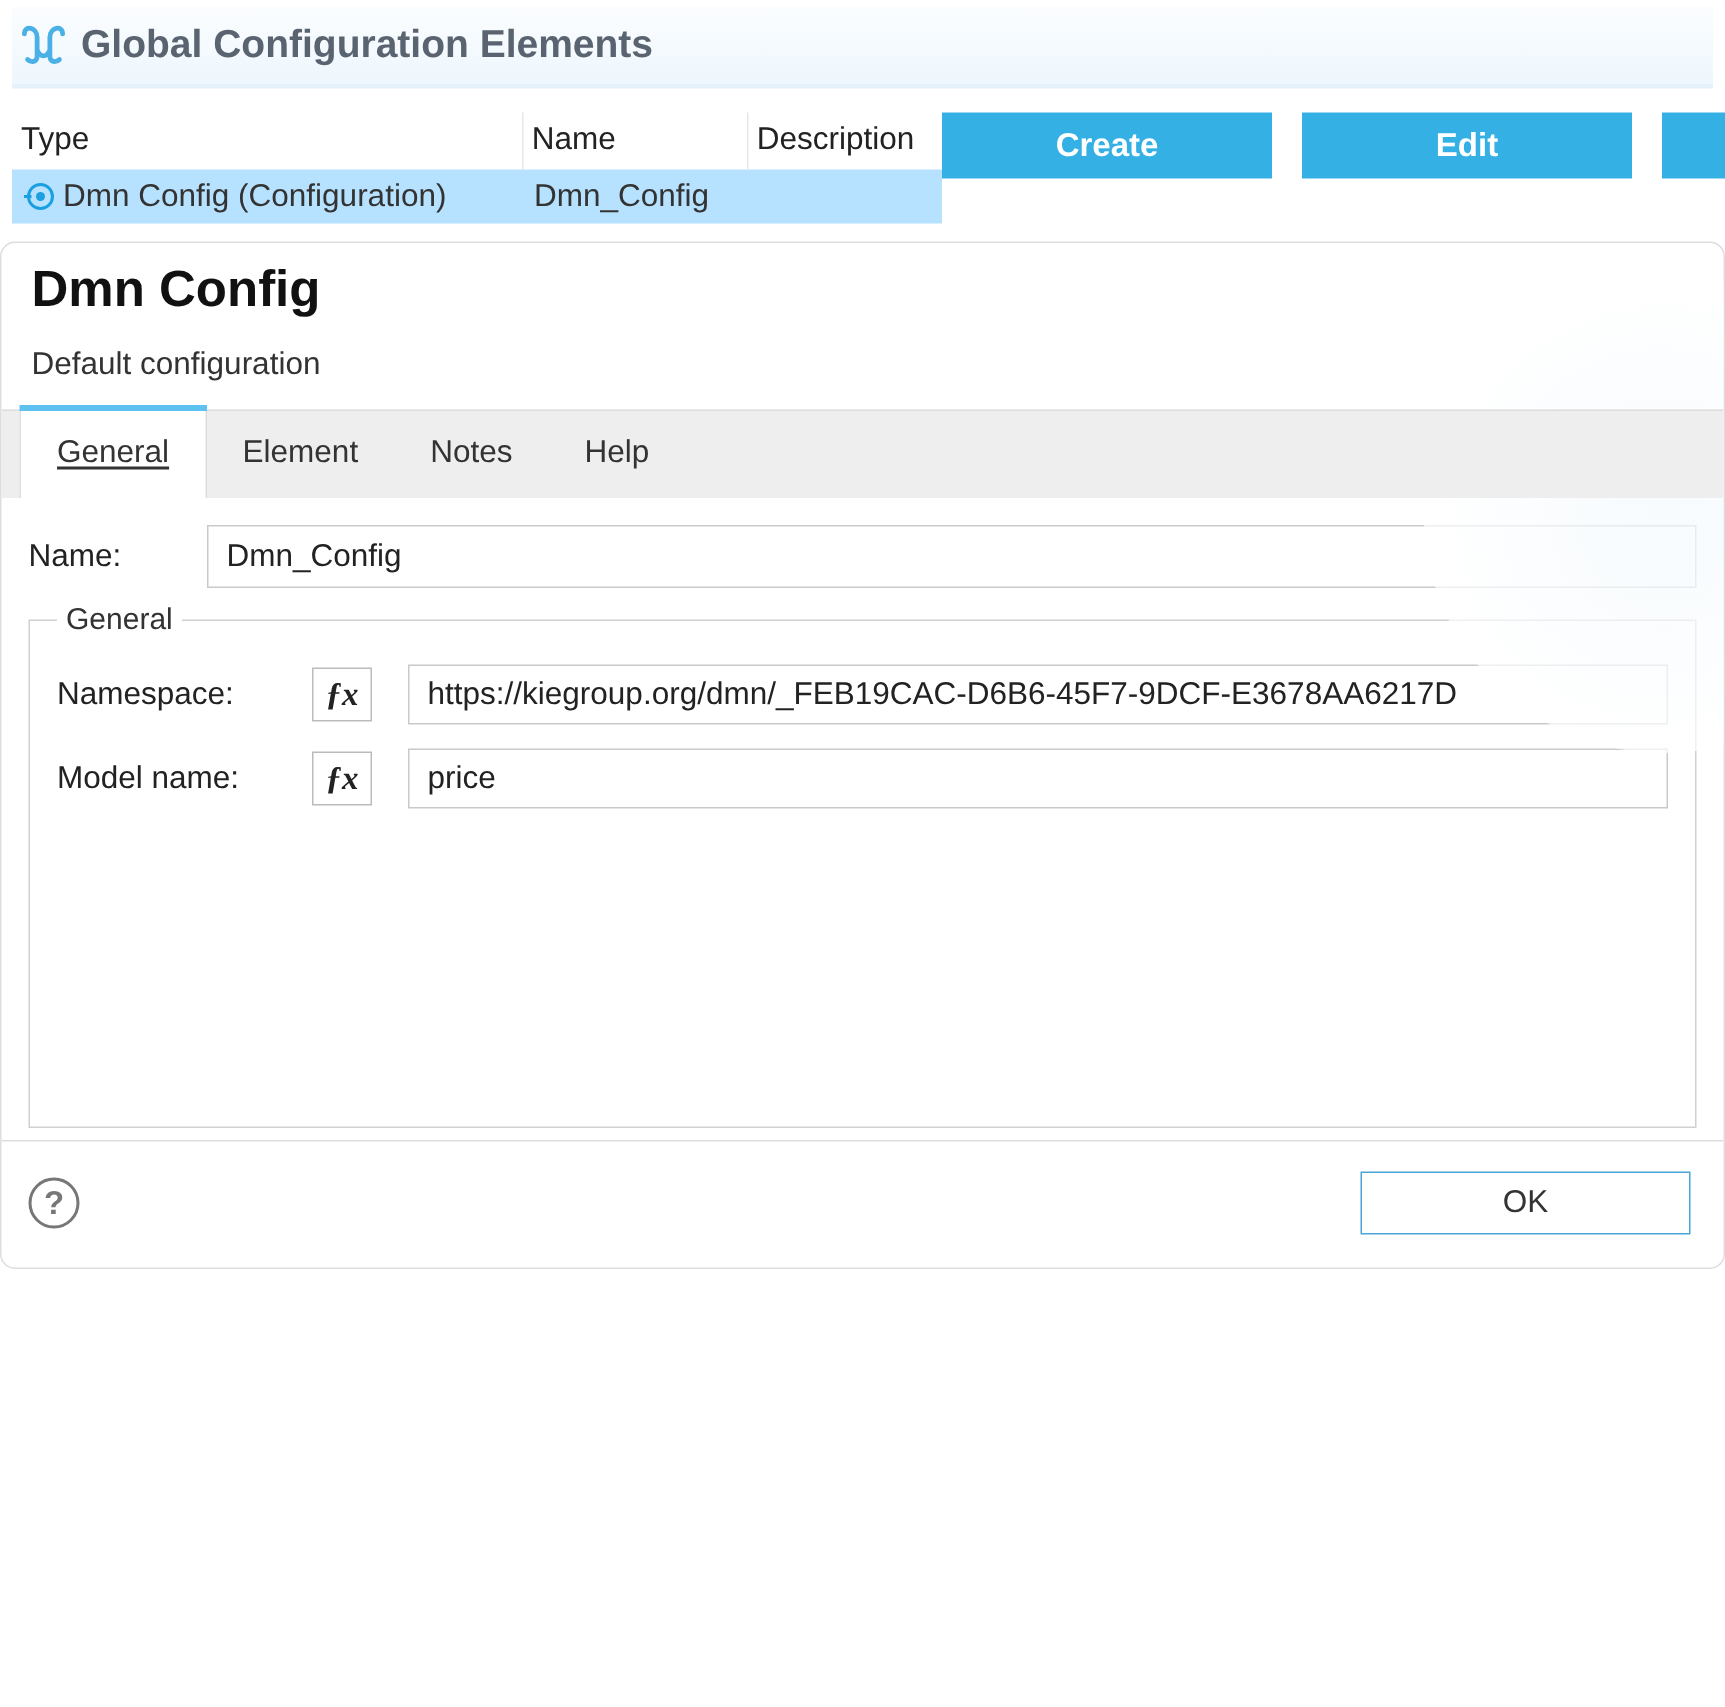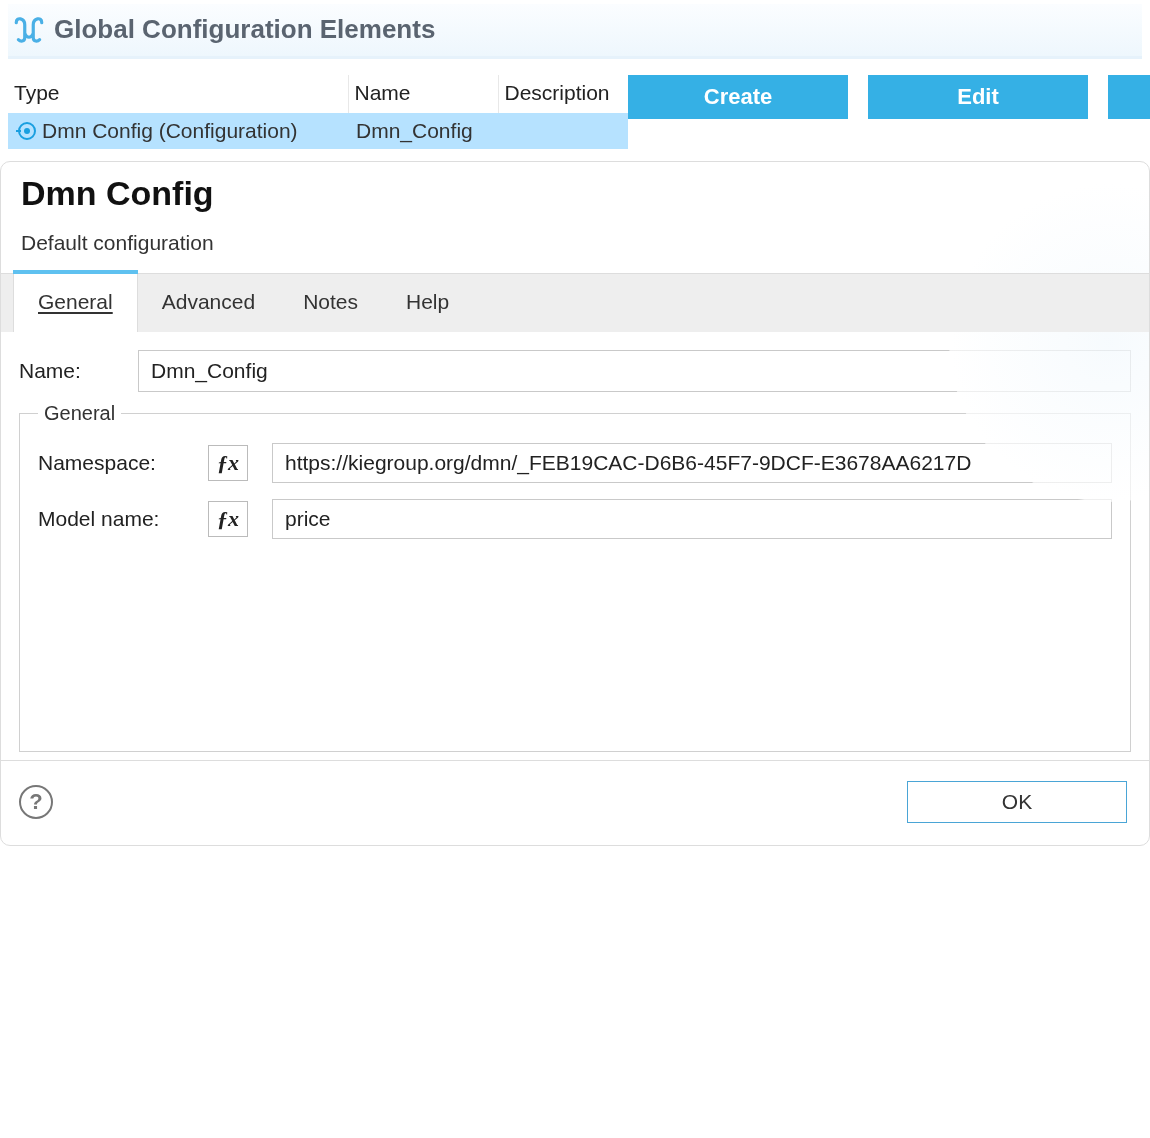--- a/index.html
+++ b/index.html
@@ -168,21 +168,21 @@
   <div class="dialog-bg-curve"></div>
 
 
   <div class="dialog-header-block">
     <div class="dlg-h1">Dmn Config</div>
     <div class="dlg-sub">Default configuration</div>
   </div>
 
   <div class="tabbar">
     <button class="tab active">General</button>
-    <button class="tab">Advanced</button>
+    <button class="tab">Element</button>
     <button class="tab">Notes</button>
     <button class="tab">Help</button>
   </div>
 
   <div class="form-area">
     <div class="form-row">
       <label>Name:</label>
       <input class="text-input" type="text" value="Dmn_Config" style="">
     </div>
 

